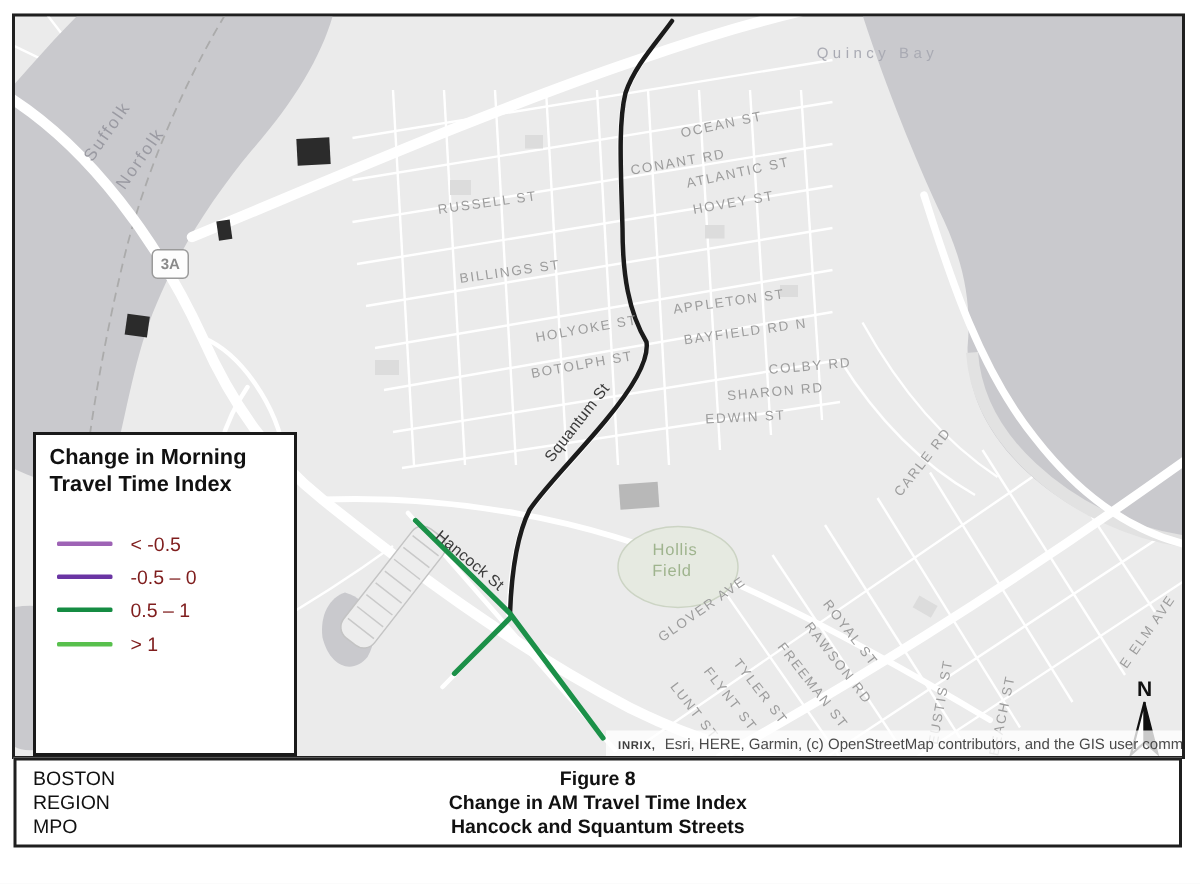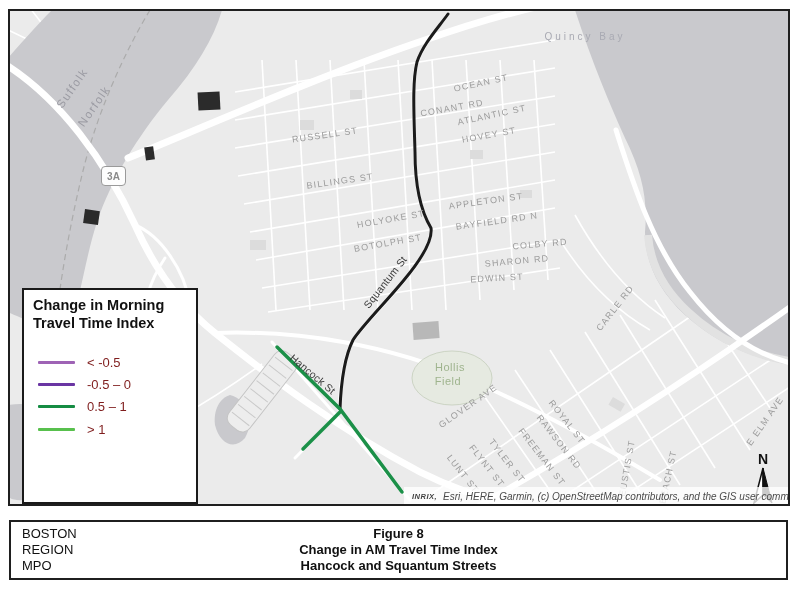--- a/index.html
+++ b/index.html
@@ -12,36 +12,36 @@
   .map-label{position:absolute;white-space:nowrap;transform-origin:center;}
   .street-label{font-size:9px;color:#9c9c9c;letter-spacing:1.2px;}
   .route-label{font-size:10.5px;color:#3a3a3a;letter-spacing:.2px;font-weight:400;}
   .county-label{font-size:11.5px;color:#9a9aa2;letter-spacing:1.5px;}
   .water-label{font-size:10px;color:#a9aab3;letter-spacing:3px;}
   .area-label{font-size:11px;color:#9fb48e;letter-spacing:.5px;}
   .shield{position:absolute;left:91px;top:155px;width:23px;height:18px;background:#fdfdfd;
           border:1.5px solid #9a9a9a;border-radius:4px;color:#8a8a8a;font-size:10px;
           font-weight:bold;display:flex;align-items:center;justify-content:center;}
   .attribution{position:absolute;left:394px;top:476px;width:384px;height:18px;
-               background:rgba(255,255,255,.78);display:flex;align-items:center;font-style:italic;}
+               background:rgba(255,255,255,.78);display:flex;align-items:center;}
   .attribution .inrix{font-size:7.5px;font-weight:bold;color:#3f3f3f;letter-spacing:.5px;
                margin:0 6px 0 8px;}
   .attribution .attr-text{font-size:10px;color:#4a4a4a;white-space:nowrap;}
   .north-n{position:absolute;left:753px;top:448px;transform:translate(-50%,-50%);
            font-size:14px;font-weight:bold;color:#111;}
   .legend{position:absolute;left:12px;top:277px;width:176px;height:216px;background:#fff;
           border:2px solid #1a1a1a;box-sizing:border-box;}
   .legend-title{margin:9px 0 0 17px;font-size:17px;font-weight:bold;color:#111;}
   .legend-subtitle{margin:6px 0 0 9px;font-size:14.5px;font-weight:bold;color:#111;
           line-height:18px;width:160px;}
   .legend-items{margin-top:19px;}
   .legend-item{display:flex;align-items:center;height:22.4px;}
   .legend-swatch{margin-left:14px;width:37px;height:3px;border-radius:1px;flex:none;}
   .legend-label{margin-left:12px;font-size:13px;color:#7f1d1d;}
-  .caption{position:absolute;left:9px;top:520px;width:779px;height:60px;box-sizing:border-box;
+  .caption{position:absolute;left:9px;top:505px;width:779px;height:60px;box-sizing:border-box;
            border:2px solid #1f1f1f;background:#fff;padding-left:40px;}
   .caption-org{position:absolute;left:11px;top:4px;font-size:13px;line-height:16px;color:#111;}
   .caption-center{position:absolute;left:0;top:4px;width:100%;text-align:center;
            font-size:13px;line-height:16px;font-weight:bold;color:#111;}
 </style>
 </head>
 <body>
 
 <div class="page">
 

